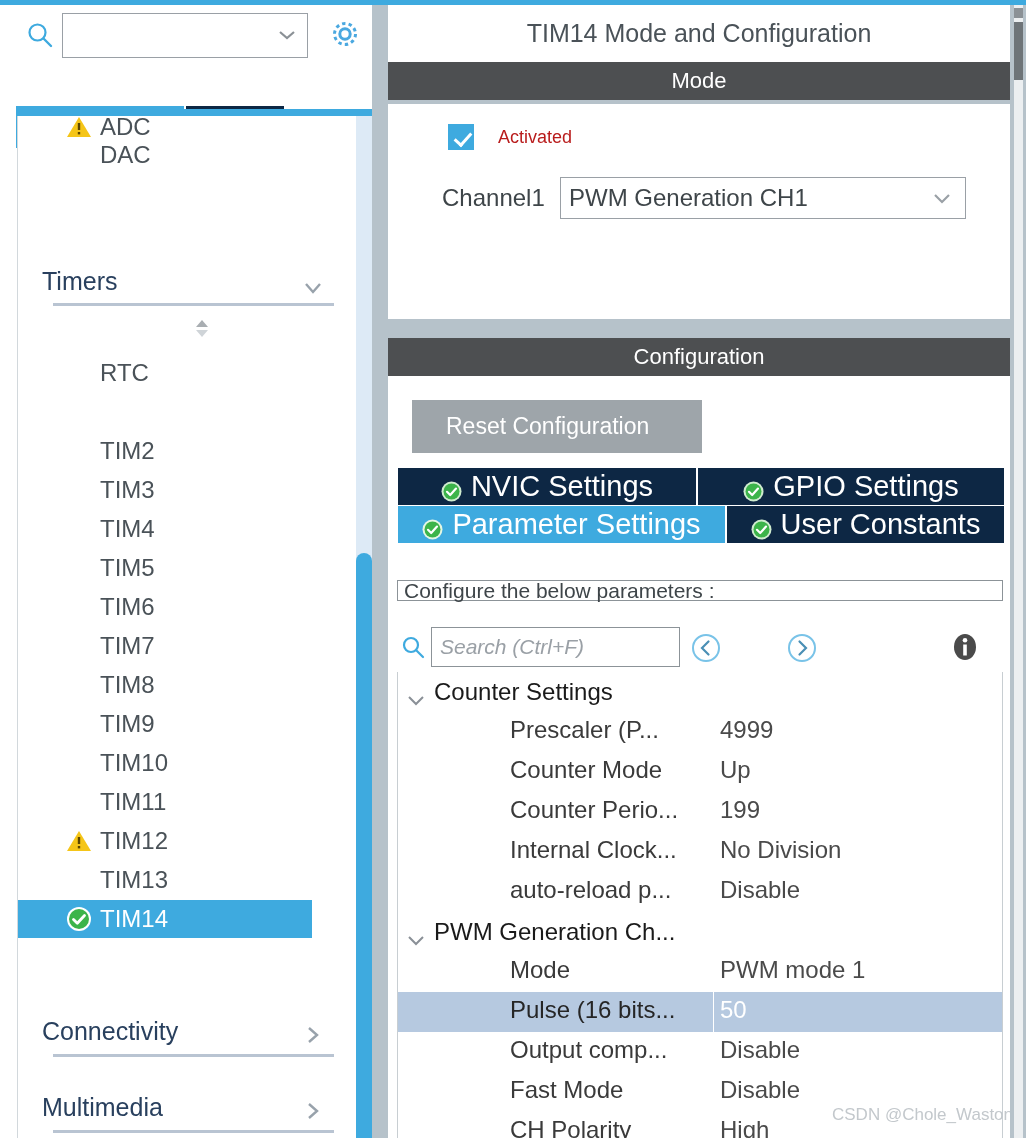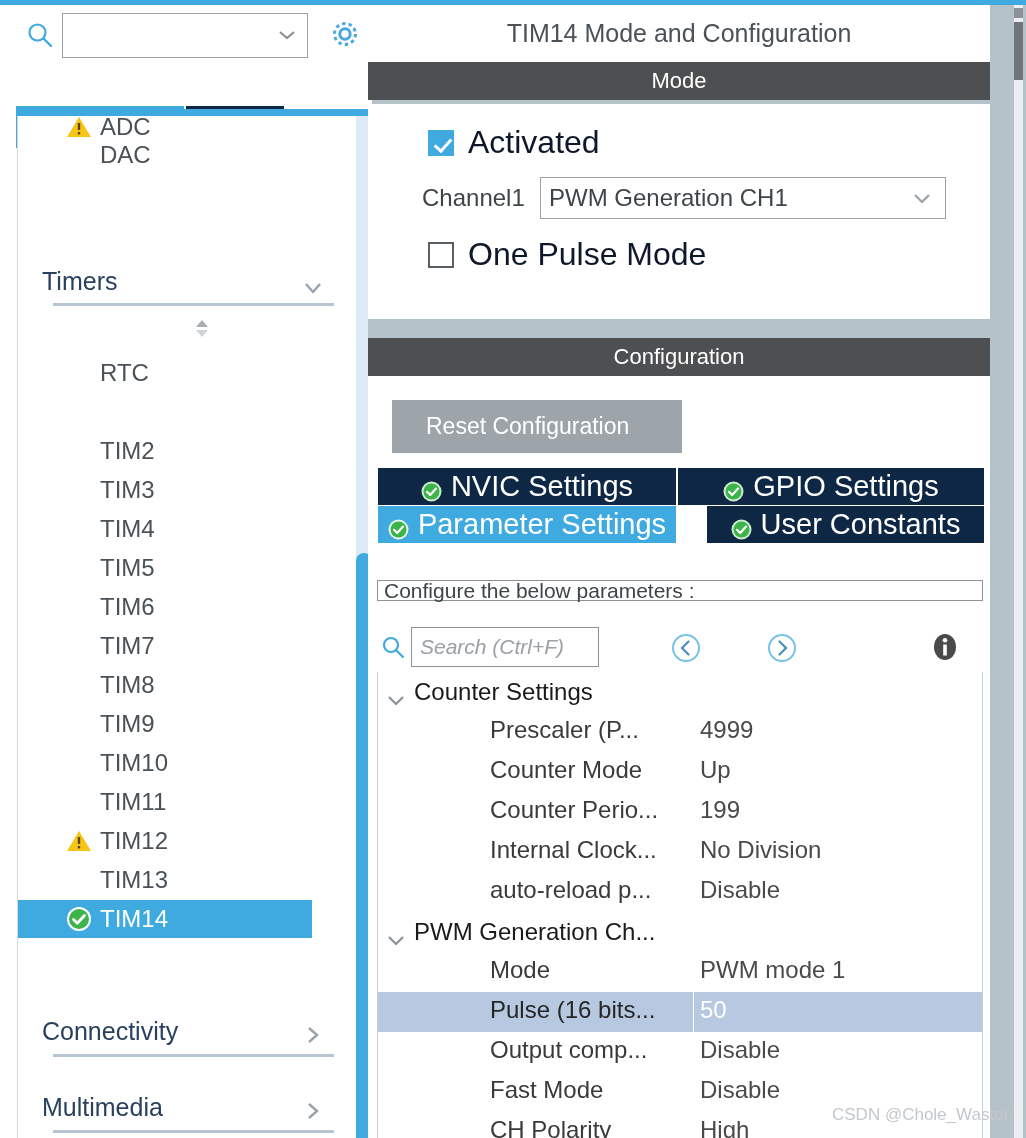--- a/index.html
+++ b/index.html
@@ -147,21 +147,21 @@
   
   .splitter {
     position: absolute; left: 372px; top: 5px;
     width: 16px; height: 1133px;
     background: #b6c2ca;
     cursor: col-resize;
   }
 
   
   .right-panel {
-    position: absolute; left: 368px; top: 5px;
+    position: absolute; left: 388px; top: 5px;
     width: 622px; height: 1133px;
   }
   .panel-title {
     position: absolute; left: 0; top: 0;
     width: 622px; height: 57px;
     background: #ffffff;
     display: flex; align-items: center; justify-content: center;
     font-size: 25px; color: #4a5258;
   }
 
@@ -197,22 +197,22 @@
   }
   .cb.checked::after {
     content: "";
     position: absolute; left: 8px; top: 3px;
     width: 7px; height: 14px;
     border: solid #ffffff;
     border-width: 0 3px 3px 0;
     transform: rotate(42deg);
   }
   .cb-label {
-    margin-left: 14px;
-    font-size: 32px; color: #0f172a;
+    margin-left: 24px;
+    font-size: 18px; color: #b91c1c;
   }
 
   .channel-row {
     position: absolute; left: 54px; top: 73px;
     width: 560px; height: 42px;
     display: flex; align-items: center;
   }
   .channel-label { font-size: 24px; color: #3e4549; }
   .combo {
     position: absolute; left: 118px; top: 0;
@@ -278,21 +278,21 @@
     font-size: 21px; color: #3e4549;
   }
 
   .toolbar {
     position: absolute; left: 9px; top: 248px;
     width: 606px; height: 46px;
   }
   .tb-search-ic { position: absolute; left: 4px; top: 11px; width: 24px; height: 24px; }
   .tb-input {
     position: absolute; left: 34px; top: 3px;
-    width: 188px; height: 40px;
+    width: 249px; height: 40px;
     border: 1px solid #8c9398;
     background: #ffffff;
     padding-left: 8px;
     font-family: "Liberation Sans", sans-serif;
     font-size: 21px; font-style: italic; color: #8d9398;
     outline: none;
   }
   .tb-input::placeholder { color: #9aa0a6; font-style: italic; }
   .tb-prev { position: absolute; left: 293px; top: 8px; width: 32px; height: 32px; cursor: pointer; }
   .tb-next { position: absolute; left: 389px; top: 8px; width: 32px; height: 32px; cursor: pointer; }
@@ -553,24 +553,20 @@
         <div class="combo">
           <span class="val">PWM Generation CH1</span>
           <span class="cv">
             <svg width="22" height="15" viewBox="0 0 22 15">
               <polyline points="4,4 11,11 18,4" fill="none" stroke="#9aa0a6" stroke-width="2.2"></polyline>
             </svg>
           </span>
         </div>
       </div>
 
-      <div class="cb-row" style="top:132px">
-        <span class="cb"></span>
-        <span class="cb-label">One Pulse Mode</span>
-      </div>
     </div>
 
     <div class="gap-bar" style="top:314px; height:19px"></div>
 
     <div class="section-bar" style="top:333px">Configuration</div>
 
     <div class="config-body">
 
       <button class="reset-btn">Reset Configuration</button>
 
@@ -588,21 +584,21 @@
         <div class="cfg-tab" style="left:300px; top:0px; width:306px">
           <span class="gchk">
             <svg width="21" height="21" viewBox="0 0 21 21">
               <circle cx="10.5" cy="10.5" r="10" fill="#cfeccf"></circle>
               <circle cx="10.5" cy="10.5" r="8" fill="#3cb44a"></circle>
               <polyline points="6,10.8 9.2,14 15,7.6" fill="none" stroke="#ffffff" stroke-width="2.2" stroke-linecap="round" stroke-linejoin="round"></polyline>
             </svg>
           </span>
           <span>GPIO Settings</span>
         </div>
-        <div class="cfg-tab active" style="left:0px; top:38px; width:298px">
+        <div class="cfg-tab active" style="left:0px; top:38px; width:327px">
           <span class="gchk">
             <svg width="21" height="21" viewBox="0 0 21 21">
               <circle cx="10.5" cy="10.5" r="10" fill="#e4f6e4"></circle>
               <circle cx="10.5" cy="10.5" r="8" fill="#3cb44a"></circle>
               <polyline points="6,10.8 9.2,14 15,7.6" fill="none" stroke="#ffffff" stroke-width="2.2" stroke-linecap="round" stroke-linejoin="round"></polyline>
             </svg>
           </span>
           <span>Parameter Settings</span>
         </div>
         <div class="cfg-tab" style="left:329px; top:38px; width:277px">

